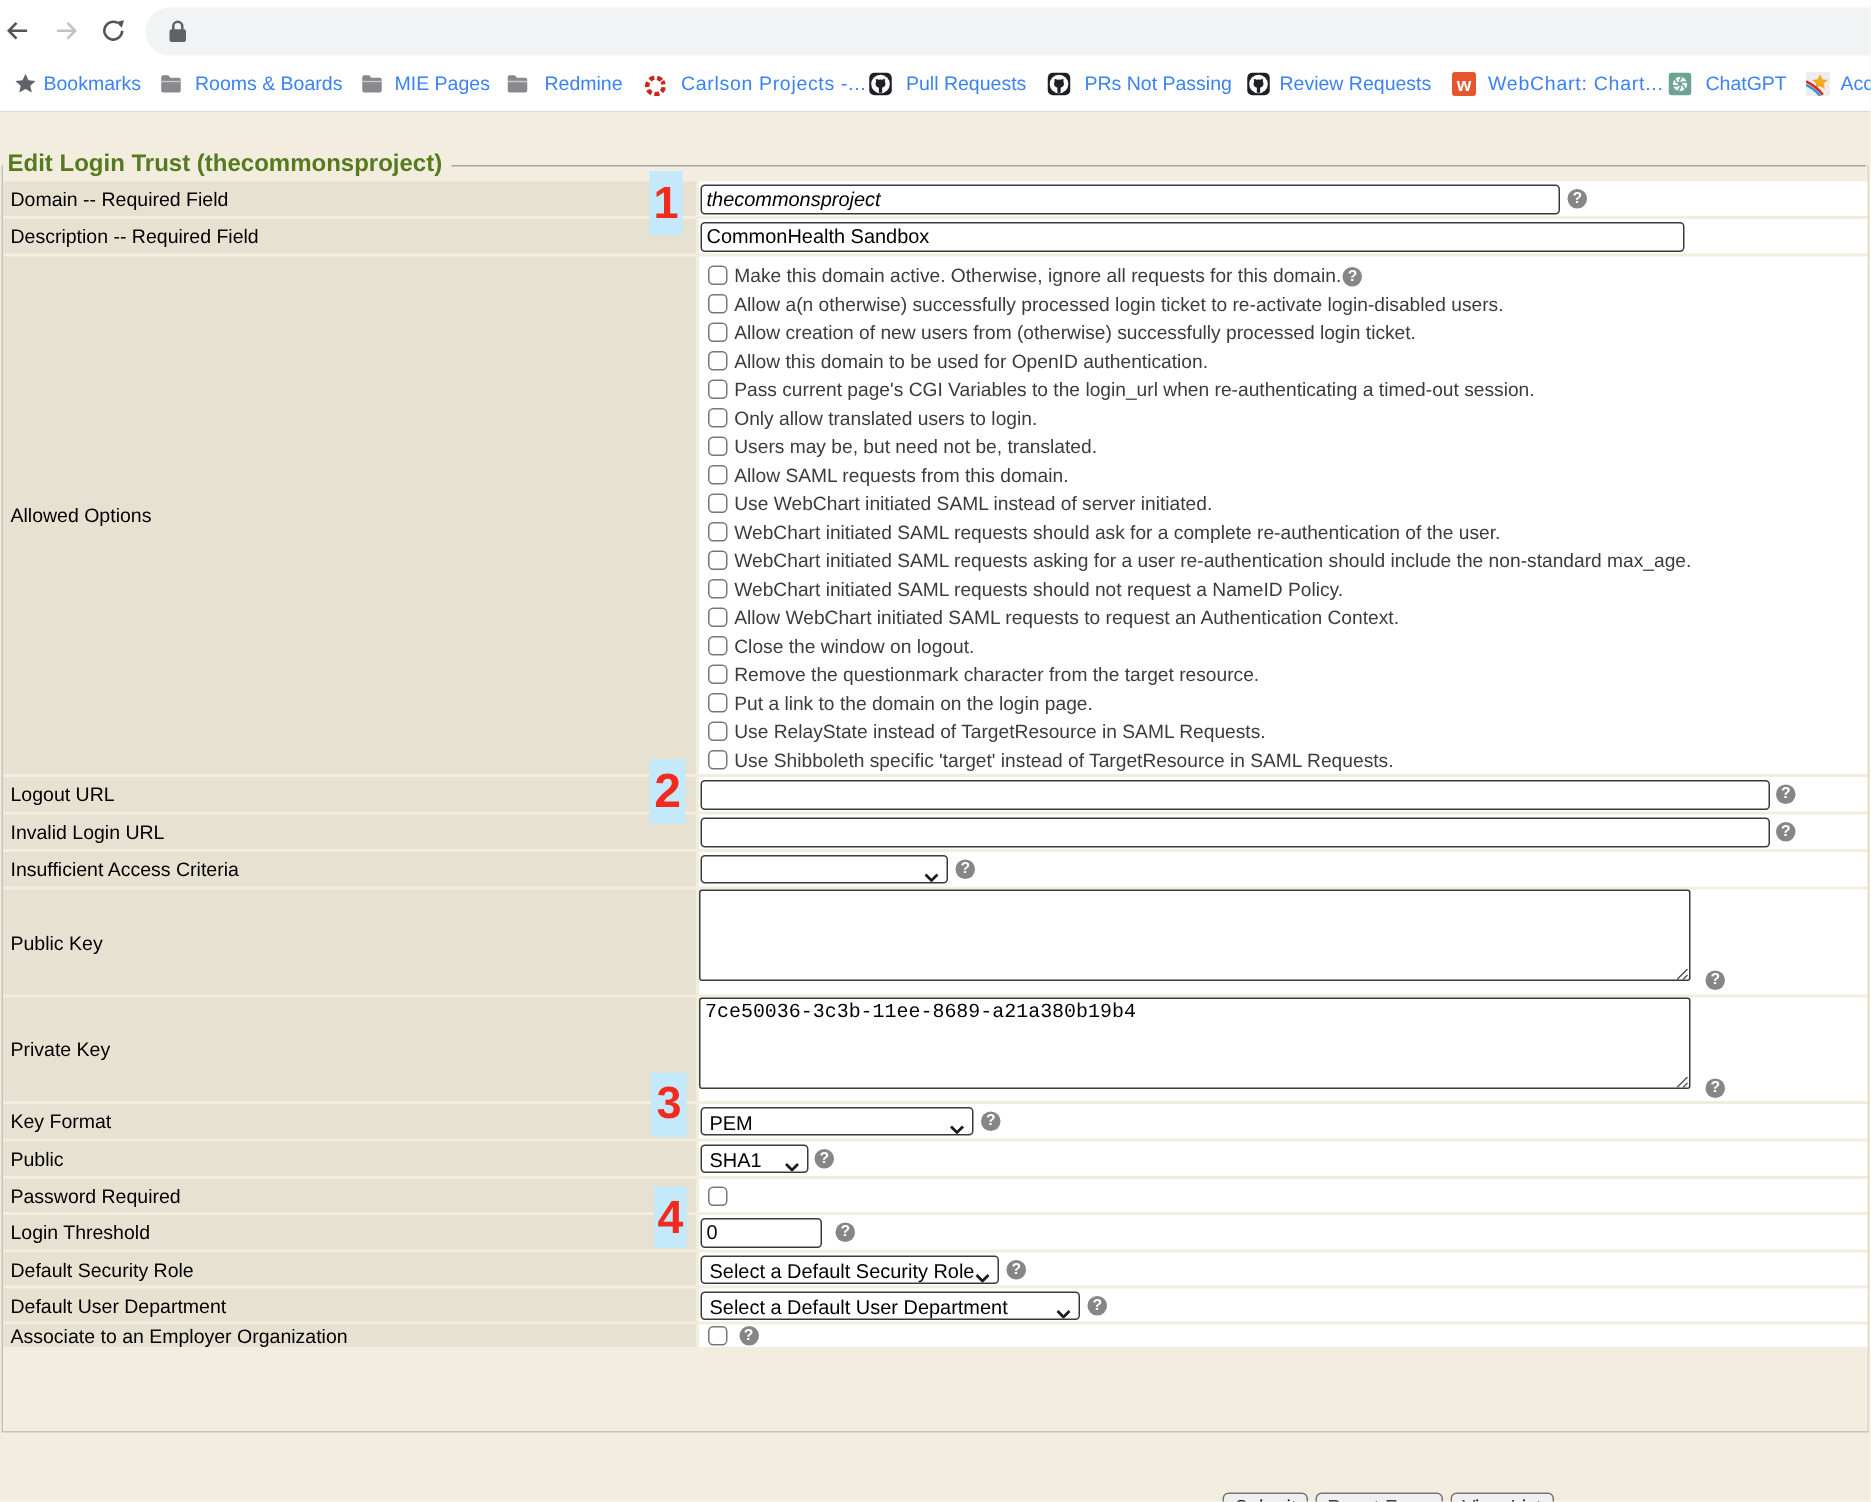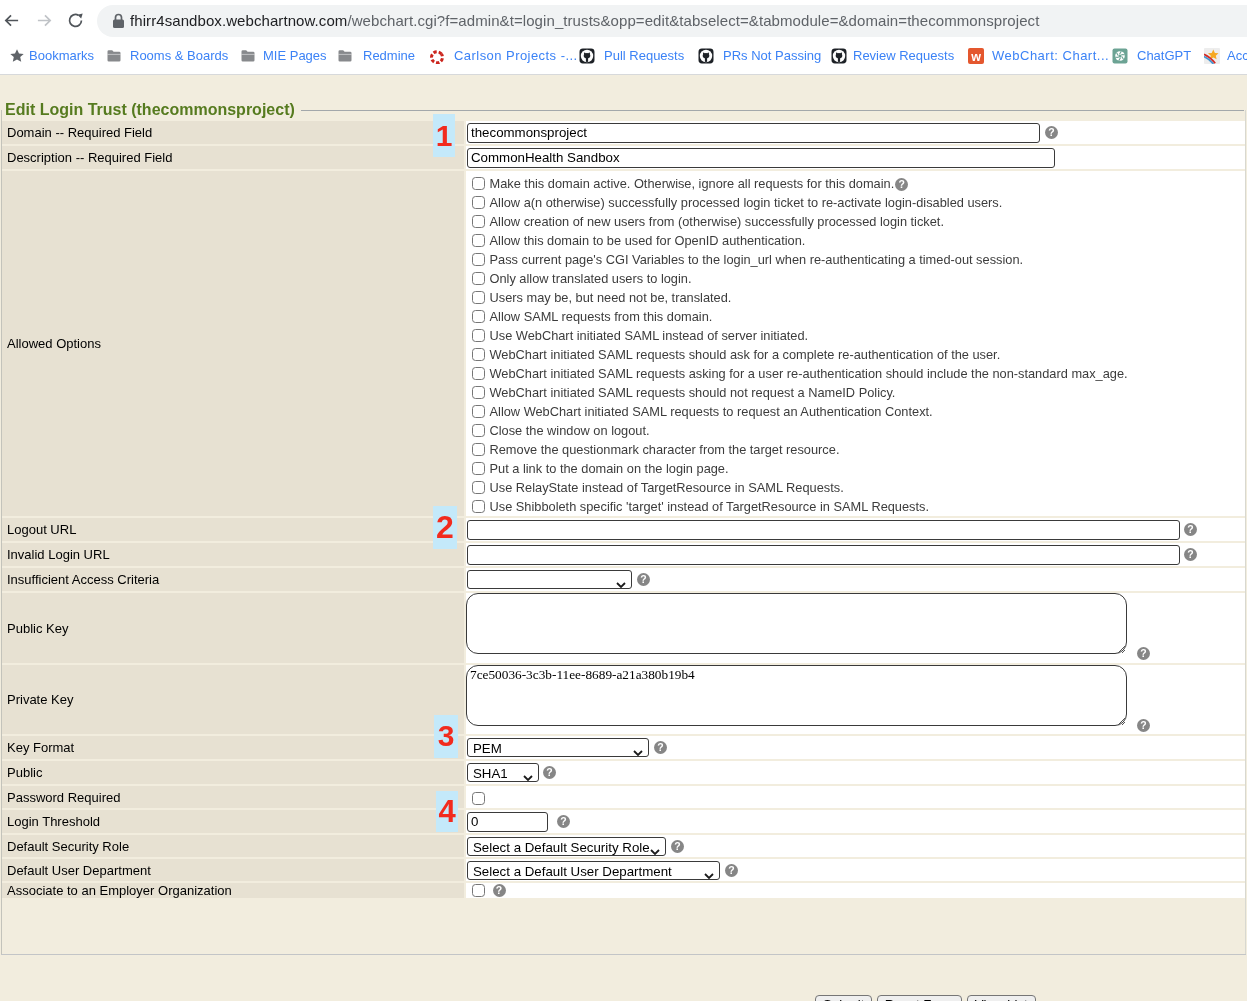--- a/index.html
+++ b/index.html
@@ -23,21 +23,21 @@
 #form{position:absolute;left:0;top:44px;width:1247px;border-collapse:separate;border-spacing:2px}
 #form td{vertical-align:middle}
 td.lbl{width:462px;background:#e7e1d2;font-size:13px;color:#000000;padding-left:5px}
 td.fld{background:#fff;padding-left:1px}
 input.ti{height:20px;border:1.5px solid #3a3a3a;border-radius:3px;background:#fff;font-family:"Liberation Sans",sans-serif;font-size:13.3px;color:#000;padding:0 3px;vertical-align:middle}
 .help{display:inline-block;width:13px;height:13px;border-radius:50%;background:#868686;color:#fff;font-size:10.5px;font-weight:bold;text-align:center;line-height:13.5px;vertical-align:middle;margin-left:5px}
 .cb{display:inline-block;width:13px;height:13px;border:1.5px solid #767676;border-radius:3.5px;background:#fff;vertical-align:-2px;margin-right:5px}
 .cbrow{height:19px;line-height:19px;font-size:12.8px;color:#3c3c3c;white-space:nowrap}
 .selbox{display:inline-flex;align-items:flex-end;height:19px;border:1.5px solid #3a3a3a;border-radius:3px;background:#fff;font-size:13.3px;color:#000;padding:0 5px;vertical-align:middle}
 .selbox svg{margin-left:auto}
-textarea.ta{display:block;width:661px;height:61px;border:1.5px solid #3a3a3a;border-radius:12px;background:#fff;font-family:Liberation Serif, serif;font-size:13.3px;padding:1px 3px;resize:none}
+textarea.ta{display:block;width:661px;height:61px;border:1.5px solid #3a3a3a;border-radius:2px;background:#fff;font-family:Liberation Mono, monospace;font-size:13.3px;padding:1px 3px;resize:none}
 .ann{position:absolute;background:#c4e9fa;color:#f22b1e;font-weight:bold;text-align:center;z-index:5}
 .btn{display:inline-block;height:20px;line-height:18px;background:#efefef;border:1px solid #767676;border-radius:4px;font-size:13.3px;color:#000;padding:0 7px;vertical-align:top}
 </style>
 </head>
 <body>
 <div id="toolbar">
   <svg class="navic" viewBox="0 0 18 18" style="left:3px;width:17px;height:17px">
       <path d="M16 9H3M8.5 3.5 3 9l5.5 5.5" fill="none" stroke="#50555a" stroke-width="1.8"></path>
     </svg>
   <svg class="navic" viewBox="0 0 18 18" style="left:36px;width:17px;height:17px">
@@ -45,21 +45,20 @@
     </svg>
   <svg class="navic" viewBox="0 0 18 18" style="left:67px;width:17px;height:17px">
       <path d="M15.3 9A6.3 6.3 0 1 1 12 3.4" fill="none" stroke="#50555a" stroke-width="1.8"></path>
       <path d="M16.6 1.6 11 2.8l4 4z" fill="#50555a"></path>
     </svg>
   <div id="pill"></div>
   <svg style="position:absolute;left:112px;top:13px;width:13px;height:16px" viewBox="0 0 13 16">
       <rect x="1" y="6.5" width="11" height="8.5" rx="1.5" fill="#5f6368"></rect>
       <path d="M3.5 7V4.5a3 3 0 0 1 6 0V7" fill="none" stroke="#5f6368" stroke-width="1.7"></path>
     </svg>
-  <div id="urltext">fhirr4sandbox.webchartnow.com<span class="g">/webchart.cgi?f=admin&amp;t=login_trusts&amp;opp=edit&amp;tabselect=&amp;tabmodule=&amp;domain=thecommonsproject</span></div>
 </div>
 <div id="bmbar"></div>
 <svg class="bmic" viewBox="0 0 16 16" style="left:9px">
     <path d="M8 1.2l2 4.3 4.7.5-3.5 3.1 1 4.6L8 11.4l-4.2 2.3 1-4.6L1.3 6l4.7-.5z" fill="#5f6368"></path>
   </svg>
 <div class="bmt" style="left:29px">Bookmarks</div>
 <svg class="bmic" viewBox="0 0 16 16" style="left:106px">
     <path d="M1.5 3.5A1.3 1.3 0 0 1 2.8 2.2h3.4l1.4 1.6h5.6a1.3 1.3 0 0 1 1.3 1.3v7.2a1.3 1.3 0 0 1-1.3 1.3H2.8a1.3 1.3 0 0 1-1.3-1.3z" fill="#87898c"></path>
     <path d="M1.5 5.9h13v.9h-13z" fill="#fff" opacity=".55"></path>
   </svg>
@@ -123,25 +122,25 @@
 <div id="page">
 <div id="legend">Edit Login Trust (thecommonsproject)</div>
 <div class="fsline" style="left:301px;top:35px;width:943px;height:1.2px;background:#a3a8ab"></div>
 <div class="fsline" style="left:1px;top:35px;width:1px;height:844px;background:#c3c3bb"></div>
 <div class="fsline" style="left:1245px;top:35px;width:1px;height:844px;background:#d8d8d0"></div>
 <div class="fsline" style="left:1px;top:878.7px;width:1245px;height:1.4px;background:#c3c5c7"></div>
 <table id="form">
 <tbody>
         <tr style="height:23px">
           <td class="lbl">Domain -- Required Field</td>
-          <td class="fld"><input class="ti" style="width: 573px;" value="thecommonsproject"><span class="help">?</span></td>
+          <td class="fld"><input class="ti" style="width: 573px; font-style: italic;" value="thecommonsproject"><span class="help">?</span></td>
         </tr>
 <tr style="height:23px">
           <td class="lbl">Description -- Required Field</td>
-          <td class="fld"><input class="ti" style="width: 588px;" value="CommonHealth Sandbox"></td>
+          <td class="fld"><input class="ti" style="width: 656px;" value="CommonHealth Sandbox"></td>
         </tr>
 <tr style="height:344px">
           <td class="lbl">Allowed Options</td>
           <td class="fld" style="vertical-align:top;padding-top:3px;padding-left:5.5px">
 <div class="cbrow"><span class="cb"></span>Make this domain active. Otherwise, ignore all requests for this domain.<span class="help" style="margin-left:1px">?</span></div>
 <div class="cbrow"><span class="cb"></span>Allow a(n otherwise) successfully processed login ticket to re-activate login-disabled users.</div>
 <div class="cbrow"><span class="cb"></span>Allow creation of new users from (otherwise) successfully processed login ticket.</div>
 <div class="cbrow"><span class="cb"></span>Allow this domain to be used for OpenID authentication.</div>
 <div class="cbrow"><span class="cb"></span>Pass current page's CGI Variables to the login_url when re-authenticating a timed-out session.</div>
 <div class="cbrow"><span class="cb"></span>Only allow translated users to login.</div>

